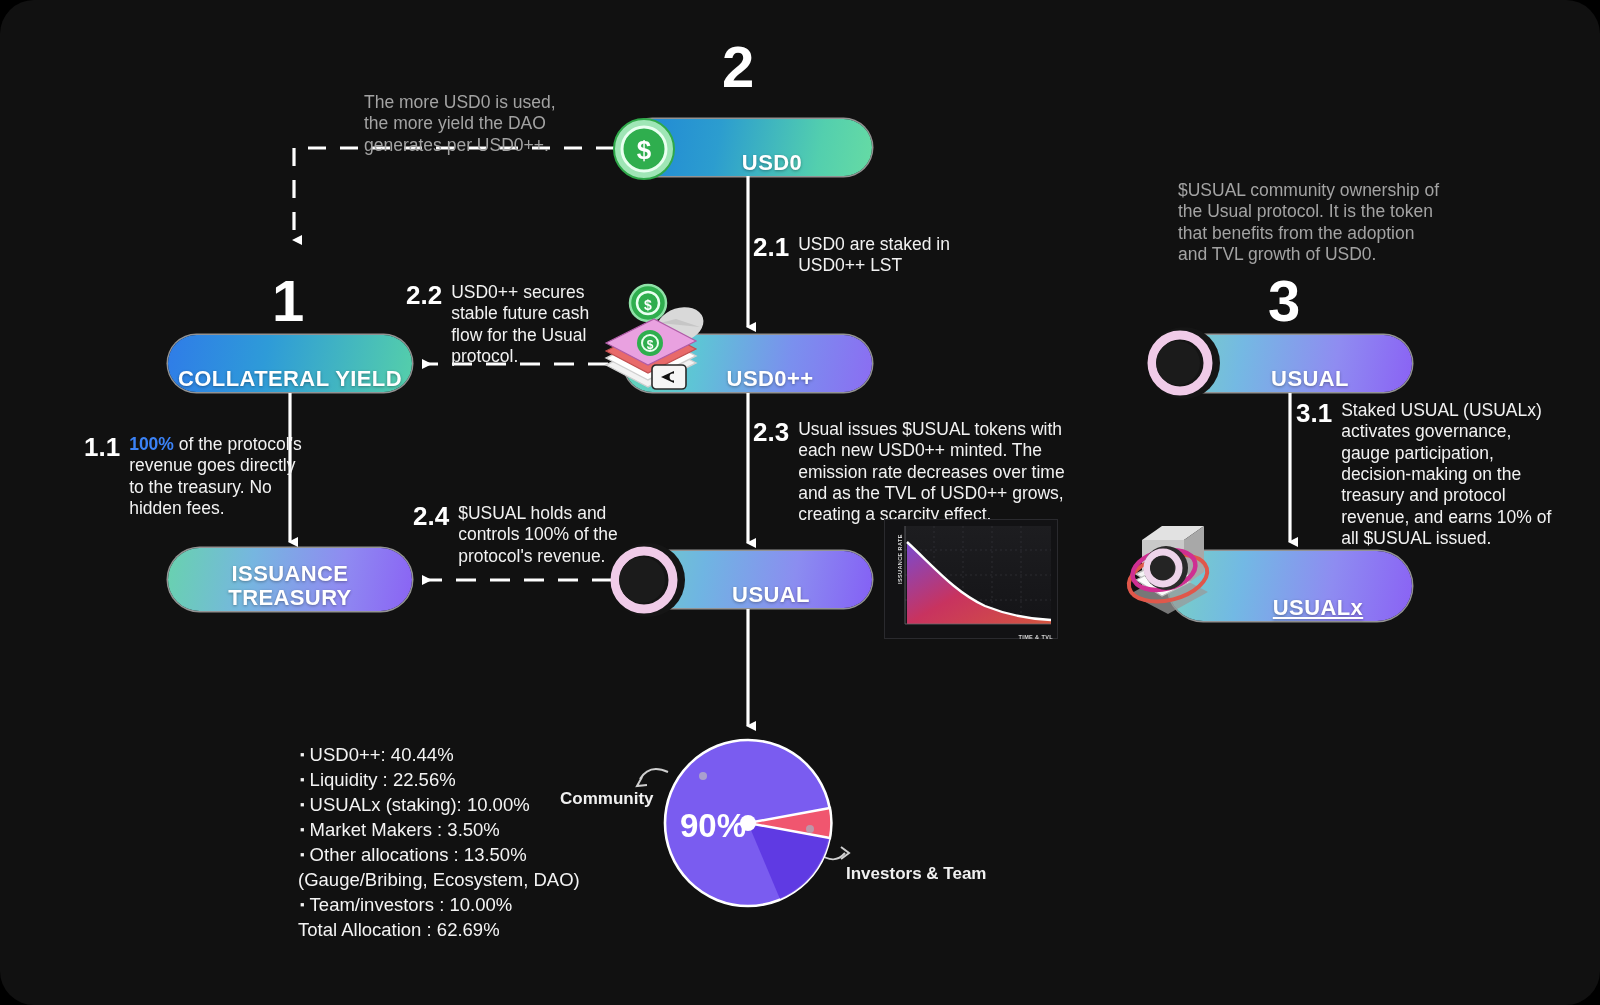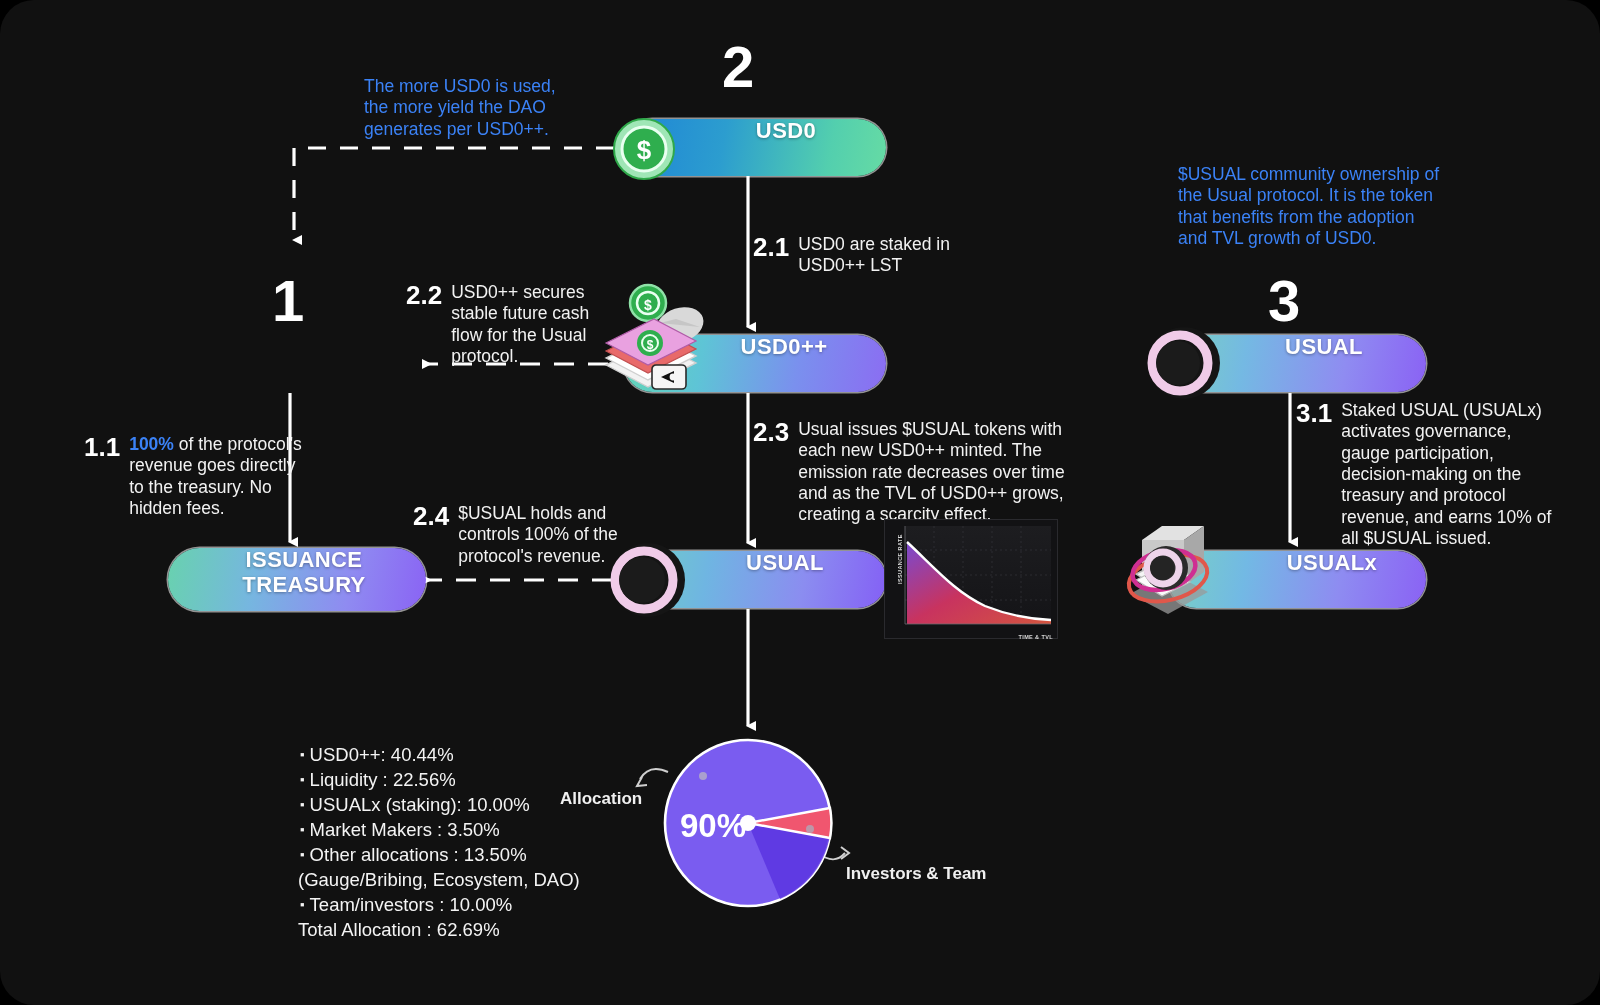--- a/index.html
+++ b/index.html
@@ -32,26 +32,25 @@
     font-weight: 700;
     letter-spacing: -1px;
     color: #ffffff;
     line-height: 1;
   }
 
   
   .pill {
     position: absolute;
     display: flex;
-    align-items: flex-start;
+    align-items: flex-end;
     justify-content: center;
     border-radius: 999px;
     box-shadow: 0 0 0 1.5px rgba(255,255,255,0.55);
     text-align: center;
-    padding-left: 14px;
   }
   .pill-label {
     font-size: 22px;
     font-weight: 700;
     letter-spacing: 0.4px;
     color: #ffffff;
     text-shadow: 0 1px 3px rgba(0,0,0,.35);
     line-height: 1.12;
   }
   .pill-usd0      { background: linear-gradient(100deg,#1e84d6 0%, #2c9dcf 38%, #53cfae 78%, #66dba4 100%); }
@@ -81,21 +80,22 @@
     line-height: 1.22;
     color: #f2f2f2;
     font-weight: 400;
   }
   .stepbody b { font-weight: 700; color: #3b82f6; }
 
   .plaintext {
     position: absolute;
     font-size: 17.5px;
     line-height: 1.22;
-    color: #3b82f6;
+    color: #a3a3a3;
+    margin-top: 16px;
   }
 
   
   #arrows { position: absolute; inset: 0; pointer-events: none; }
 
   
   .alloc {
     position: absolute;
     font-size: 18.5px;
     line-height: 1.355;
@@ -241,40 +241,43 @@
     <span class="pill-label" style="padding-left:46px;">USUAL</span>
   </div>
   <div class="ticon" style="left:606px; top:540px; width:80px; height:80px;">
     <svg width="80" height="80" viewBox="0 0 80 80">
       <circle cx="42" cy="40" r="37" fill="#151515"></circle>
       <circle cx="38" cy="40" r="29" fill="none" stroke="#f0cbe8" stroke-width="9"></circle>
       <circle cx="36" cy="40" r="23" fill="#1b1b1b"></circle>
     </svg>
   </div>
 
+  <div class="pill pill-collat" style="left:168px; top:335px; width:244px; height:57px;">
+    <span class="pill-label">COLLATERAL YIELD</span>
+  </div>
 
   <div class="pill pill-treasury" style="left:168px; top:548px; width:244px; height:63px;">
     <span class="pill-label">
       <span style="display:block">ISSUANCE</span>
       <span style="display:block">TREASURY</span>
     </span>
   </div>
 
   <div class="pill pill-usual3" style="left:1168px; top:335px; width:244px; height:57px;">
     <span class="pill-label" style="padding-left:40px;">USUAL</span>
   </div>
   <div class="ticon" style="left:1144px; top:325px; width:78px; height:78px;">
     <svg width="78" height="78" viewBox="0 0 78 78">
       <circle cx="40" cy="38" r="36" fill="#151515"></circle>
       <circle cx="36" cy="38" r="28" fill="none" stroke="#f0cbe8" stroke-width="9"></circle>
       <circle cx="34" cy="38" r="22" fill="#1b1b1b"></circle>
     </svg>
   </div>
 
-  <div class="pill pill-usualx" style="left:1168px; top:551px; width:244px; height:57px;">
+  <div class="pill pill-usualx" style="left:1168px; top:551px; width:244px; height:70px;text-decoration:underline;">
     <span class="pill-label" style="padding-left:56px;">USUALx</span>
   </div>
   <div class="ticon" style="left:1112px; top:516px; width:120px; height:110px;">
     <svg width="120" height="110" viewBox="0 0 120 110">
       <path d="M18 78 L58 56 L96 76 L56 98 Z" fill="#9a9a9a" opacity=".75"></path>
       <path d="M30 24 L72 24 L72 70 L30 70 Z" fill="#c9c9c9"></path>
       <path d="M30 24 L50 10 L92 10 L72 24 Z" fill="#e2e2e2"></path>
       <path d="M72 24 L92 10 L92 56 L72 70 Z" fill="#a8a8a8"></path>
       <path d="M24 58 L52 44 L78 60 L50 74 Z" fill="#f4f4f4" stroke="#bdbdbd" stroke-width="1.4"></path>
       <path d="M24 64 L52 50 L78 66 L50 80 Z" fill="#fbfbfb" stroke="#bdbdbd" stroke-width="1.2"></path>
@@ -373,16 +376,16 @@
 
       <path d="M86 86 L169 86 A83 83 0 0 1 118 162 Z" fill="#5a34e0" opacity=".85"></path>
 
       <path d="M86 86 L168 71 A83 83 0 0 1 168 101 Z" fill="#f0566f" stroke="#ffffff" stroke-width="2.4"></path>
       <circle cx="86" cy="86" r="8" fill="#ffffff"></circle>
       <circle cx="41" cy="39" r="4" fill="#b7b0c6" opacity=".8"></circle>
       <circle cx="148" cy="92" r="4" fill="#b0a8b8" opacity=".8"></circle>
     </svg>
     <div class="pie-pct" style="left:18px; top:70px;">90%</div>
   </div>
-  <div class="pie-label" style="left:560px; top:789px;">Allocation</div>
+  <div class="pie-label" style="left:560px; top:789px;">Community</div>
   <div class="pie-label" style="left:846px; top:864px;">Investors &amp; Team</div>
 
 </div>
 
 </body></html>

